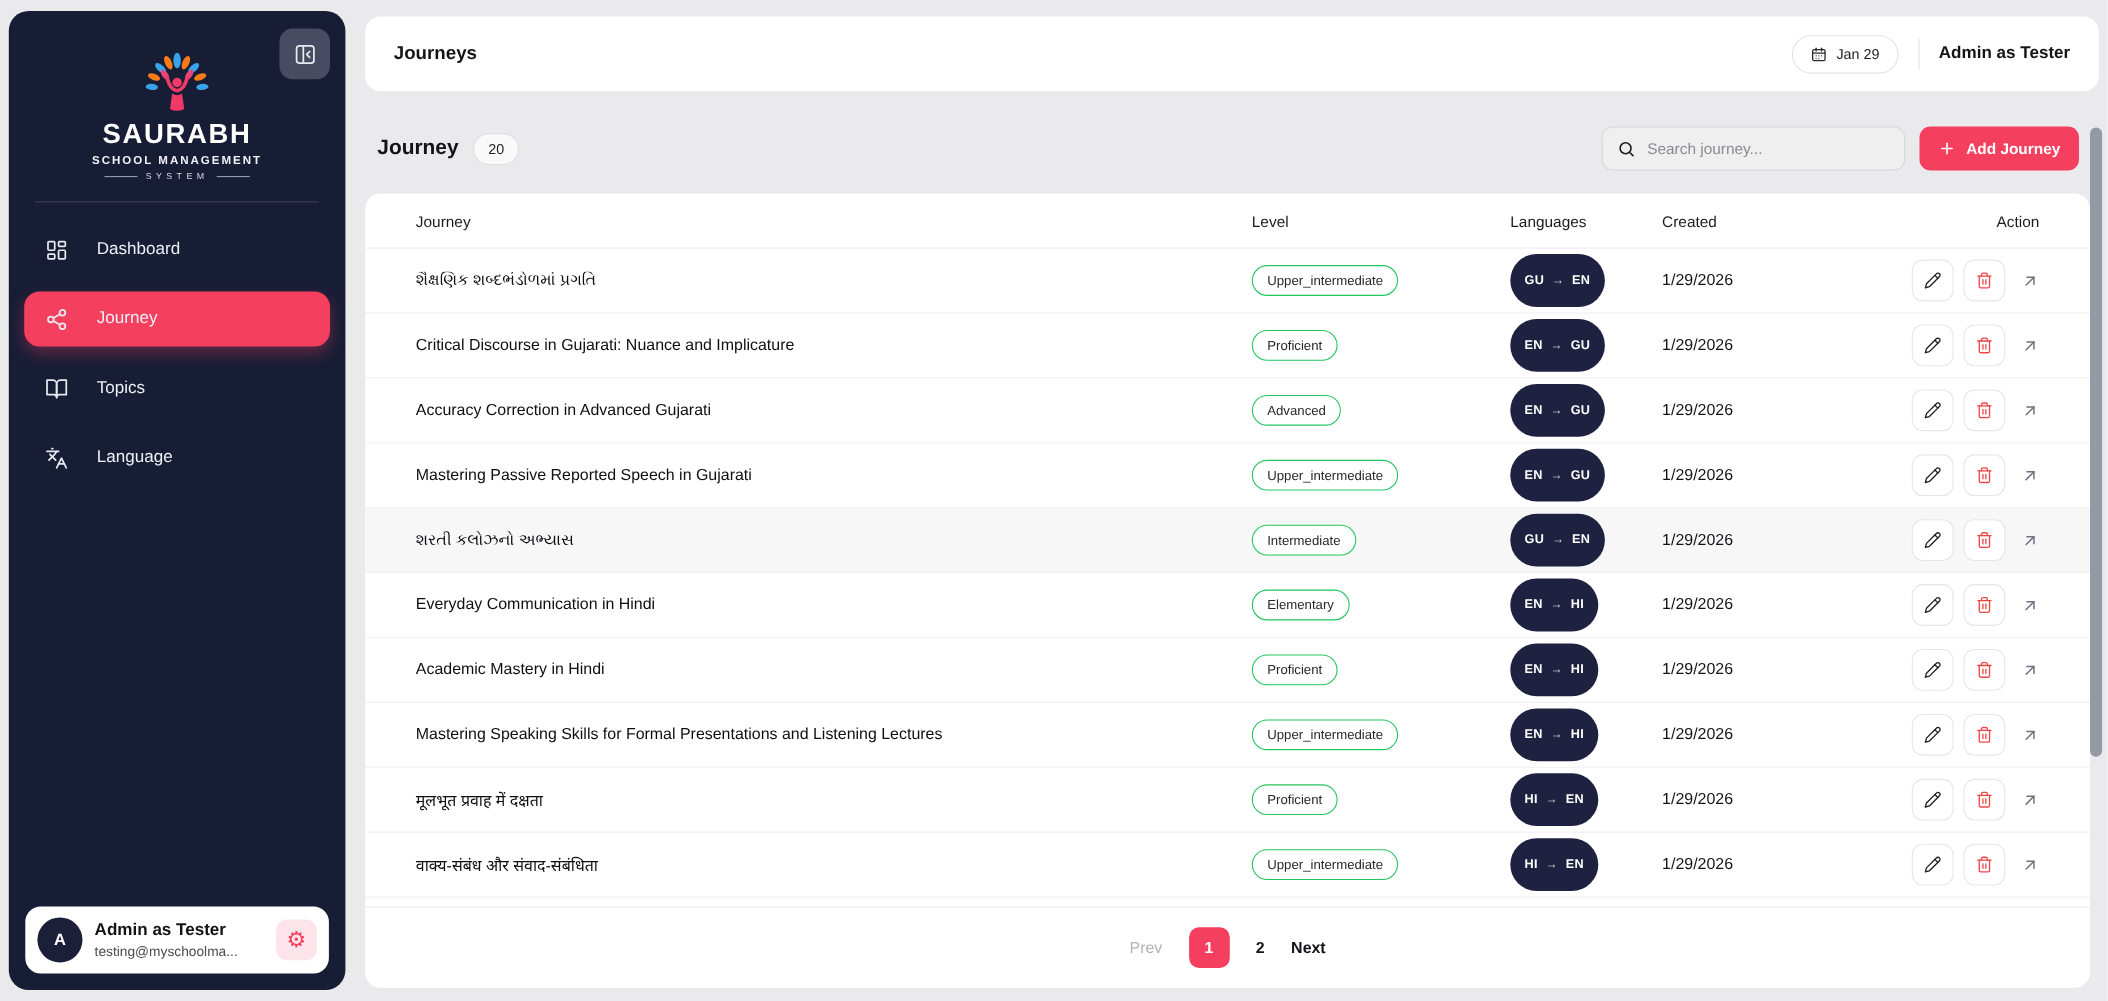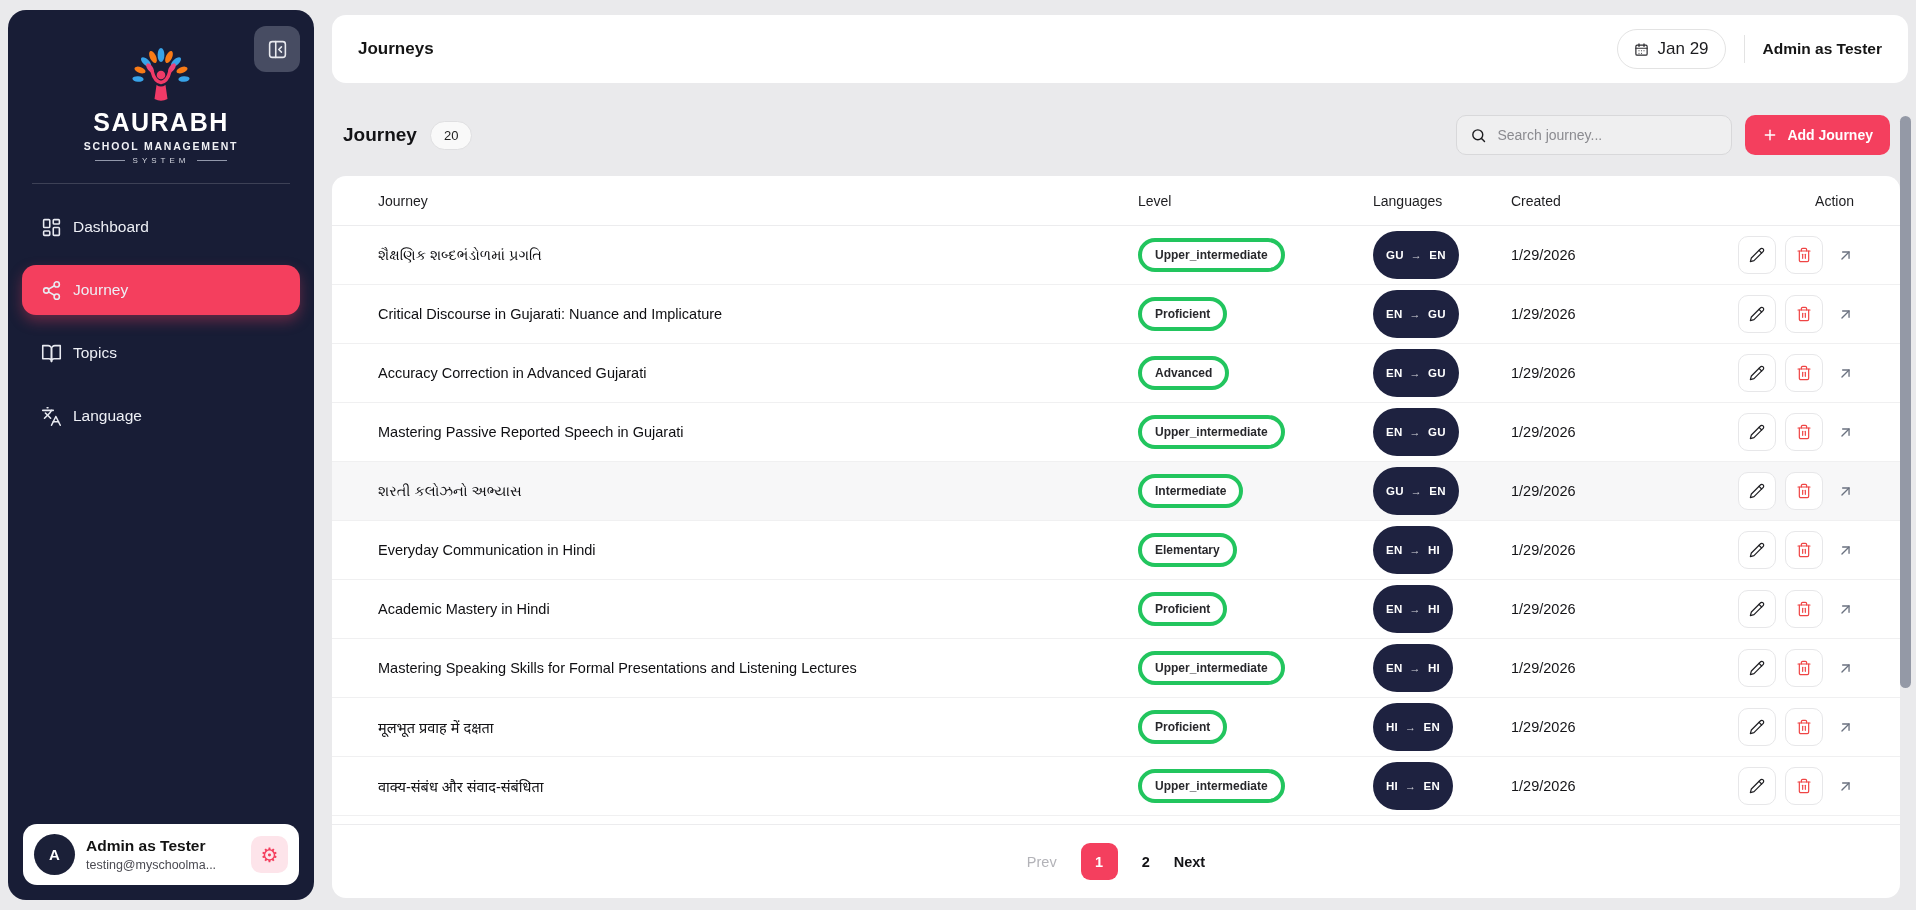--- a/index.html
+++ b/index.html
@@ -23,21 +23,21 @@
   .logo { margin-top:36px; text-align:center; }
   .logo svg { margin:0 auto; }
   .logo-title { font-size:25px; font-weight:700; letter-spacing:1.5px; margin-top:4px; }
   .logo-sub { font-size:10.5px; font-weight:600; letter-spacing:1.8px; margin-top:3px; color:#f0f1f5; }
   .logo-sys { display:flex; align-items:center; justify-content:center; gap:8px; margin-top:4px;
               font-size:8px; letter-spacing:4px; color:#d4d7e0; }
   .logo-sys::before,.logo-sys::after { content:""; width:30px; height:1px; background:#9298ab; }
   .sb-divider { height:1px; background:rgba(255,255,255,.16); margin:18px 24px 8px; }
   .nav { padding:10px 14px 0; }
   .nav-item {
-    height:50px; margin-bottom:13px; display:flex; align-items:center; gap:11px;
+    height:50px; margin-bottom:13px; display:flex; align-items:center; gap:26px;
     padding-left:19px; border-radius:14px; font-size:15.5px; font-weight:500;
     color:#edeff5; cursor:pointer;
   }
   .nav-item .nav-ic { width:21px; color:#e8eaf1; }
   .nav-item.active { background:#f43f5e; box-shadow:0 6px 14px rgba(244,63,94,.35); }
   .user-card {
     position:absolute; left:15px; right:15px; bottom:15px; background:#fff;
     border-radius:14px; padding:10px 11px; display:flex; align-items:center; gap:11px; color:#131313;
   }
   .avatar {
@@ -55,21 +55,21 @@
 
   
   .header-card {
     position:absolute; left:332px; top:15px; width:1576px; height:68px; background:#fff;
     border-radius:14px; display:flex; align-items:center; padding:0 26px;
   }
   .header-title { font-size:17px; font-weight:700; }
   .header-right { margin-left:auto; display:flex; align-items:center; gap:18px; }
   .date-pill {
     display:flex; align-items:center; gap:9px; border:1px solid #e3e3e3; border-radius:999px;
-    padding:9px 16px; font-size:17px; font-weight:500; color:#1c1c1f; background:#fff; cursor:pointer;
+    padding:9px 16px; font-size:13px; font-weight:500; color:#1c1c1f; background:#fff; cursor:pointer;
   }
   .v-div { width:1px; height:28px; background:#e3e3e3; }
   .header-user { font-size:15.5px; font-weight:700; }
 
   
   .toolbar {
     position:absolute; left:332px; top:113px; width:1576px; height:44px;
     display:flex; align-items:center; padding:0 18px 0 11px;
   }
   .tb-heading { font-size:19px; font-weight:800; color:#131316; }
@@ -101,22 +101,22 @@
   .t-head, .t-row {
     display:grid; grid-template-columns:1fr 235px 138px 193px 150px;
     align-items:center; padding:0 46px;
   }
   .t-head { height:50px; border-bottom:1px solid #ececee; font-size:14px; font-weight:500; color:#1d1d20; }
   .t-head .col-action { text-align:right; }
   .t-row { height:59px; border-bottom:1px solid #f0f0f1; }
   .t-row.hl { background:#f7f7f8; }
   .cell-journey { font-size:14.5px; color:#0f0f12; white-space:nowrap; overflow:hidden; }
   .level-badge {
-    display:inline-block; border:4px solid #22c55e; background:#fff; border-radius:999px;
-    padding:6px 13px; font-size:12px; font-weight:700; color:#28282c;
+    display:inline-block; border:1px solid #22c55e; background:#fff; border-radius:999px;
+    padding:6px 13px; font-size:12px; font-weight:400; color:#28282c;
   }
   .lang-badge {
     display:inline-flex; align-items:center; gap:7px; background:#1e2240; color:#fff;
     border-radius:999px; padding:18px 13px; font-size:11.5px; font-weight:700; letter-spacing:.3px;
   }
   .lang-badge .arr { font-weight:400; font-size:11px; opacity:.8; }
   .cell-created { font-size:14.5px; color:#141417; }
   .cell-action { display:flex; align-items:center; justify-content:flex-end; gap:9px; }
   .icon-btn {
     width:38px; height:38px; border:1px solid #e7e7e9; background:#fff; border-radius:10px;

